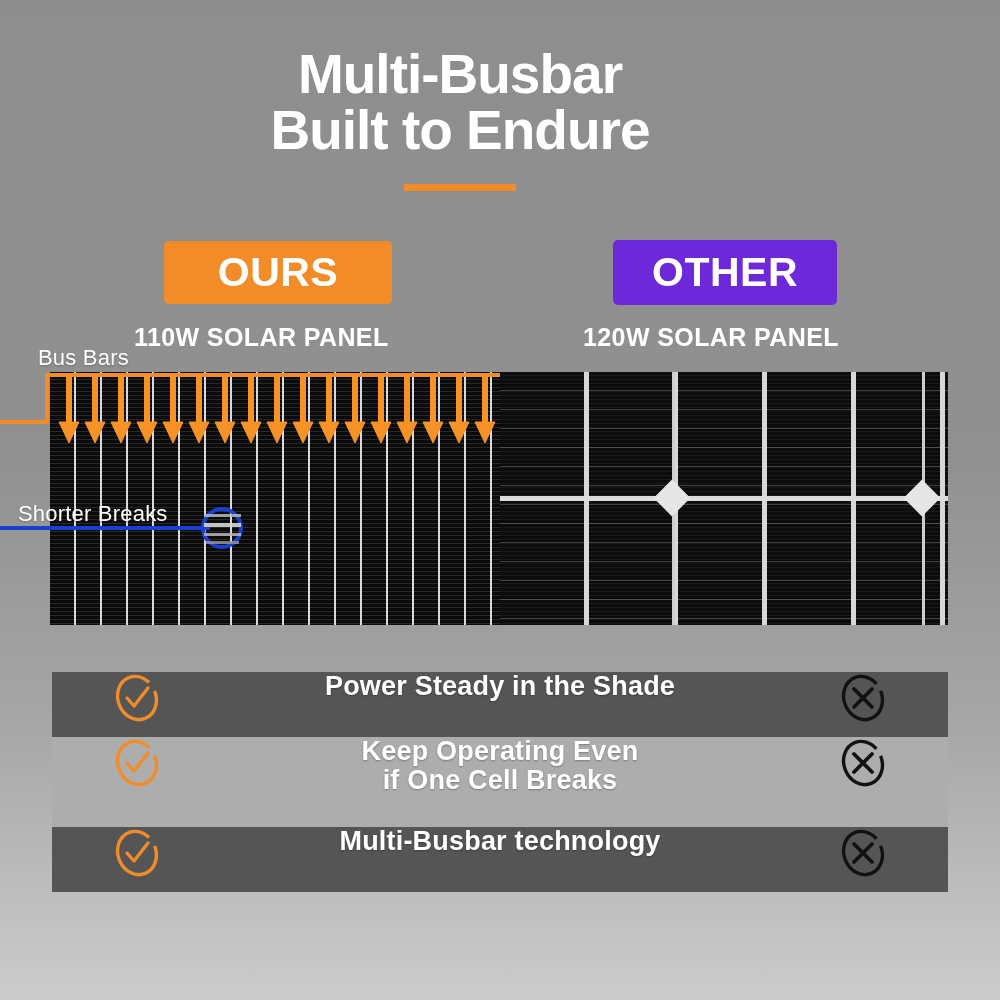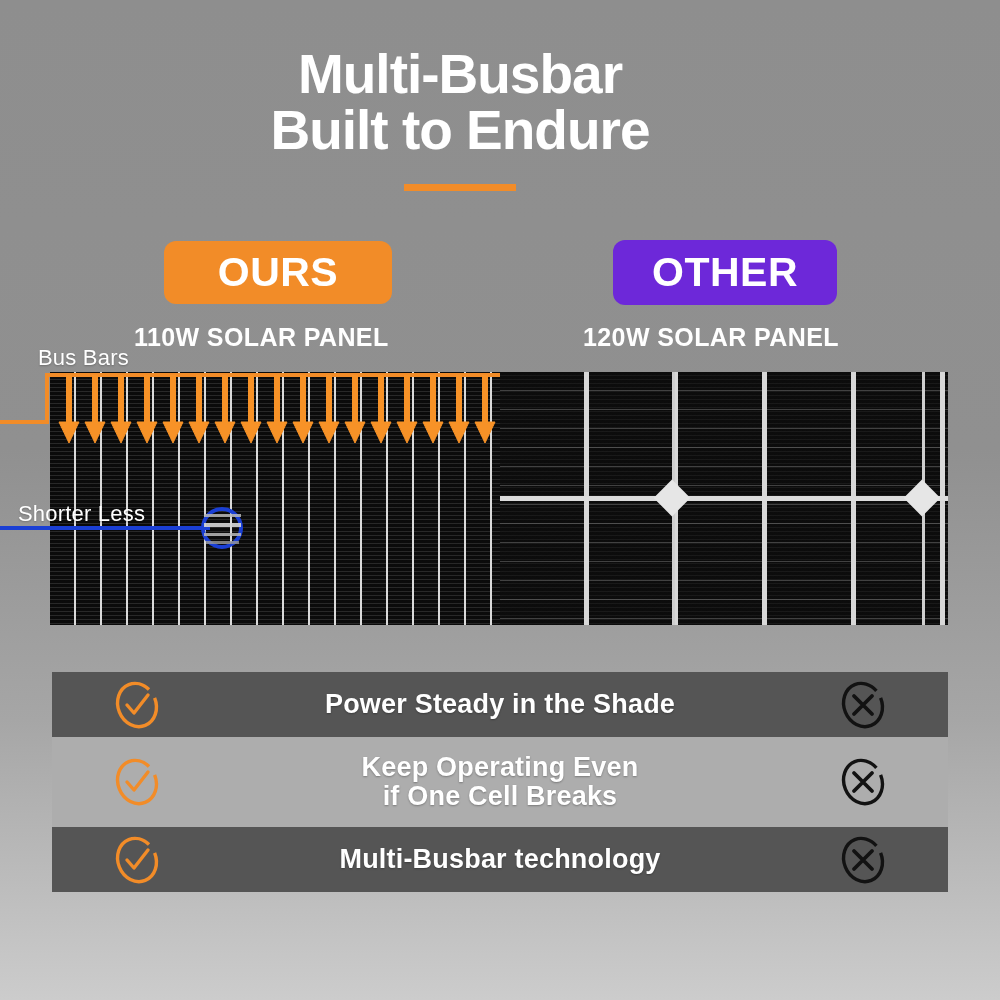--- a/index.html
+++ b/index.html
@@ -20,21 +20,21 @@
   }
   .accent-bar {
     width:112px; height:7px; background:#f28c28;
     margin:26px auto 0;
   }
 
   
   .badge {
     position:absolute; display:flex; align-items:center; justify-content:center;
     font-size:41px; font-weight:bold; color:#ffffff; letter-spacing:0.5px;
-    border-radius:12px;
+    border-radius:5px;
   }
   .badge-ours  { left:164px; top:241px; width:228px; height:63px; background:#f28c28; }
   .badge-other { left:613px; top:240px; width:224px; height:65px; background:#6d28d9; }
 
   .panel-caption {
     position:absolute; font-size:25px; font-weight:bold; color:#ffffff;
     letter-spacing:0.4px; white-space:nowrap;
   }
   .cap-ours  { left:134px; top:323px; }
   .cap-other { left:583px; top:323px; }
@@ -105,21 +105,21 @@
   .ann-label {
     position:absolute; color:#ffffff; font-size:22px; letter-spacing:0.2px;
     white-space:nowrap; text-shadow:0 1px 2px rgba(0,0,0,.25);
   }
   .lbl-busbars { left:38px;  top:345px; }
   .lbl-paths   { left:18px;  top:501px; }
 
   
   .table { position:absolute; left:52px; top:672px; width:896px; }
   .row {
-    display:flex; align-items:center; height:65px; position:relative;
+    display:flex; align-items:flex-start; height:65px; position:relative;
   }
   .row.dark  { background:#555555; }
   .row.light { background:#adadad; }
   .row.tall  { height:90px; }
 
   .cell-check { width:170px; display:flex; align-items:center; justify-content:center; }
   .cell-text {
     flex:1; text-align:center; color:#ffffff; font-weight:bold;
     font-size:27px; line-height:1.06; letter-spacing:0.2px;
     text-shadow:0 1px 2px rgba(0,0,0,.3);
@@ -241,21 +241,21 @@
     <circle cx="222" cy="528" r="19" fill="none" stroke="#1a3fd4" stroke-width="4"></circle>
     <g>
       <rect x="204" y="514" width="37" height="3" fill="#b9b9b9" opacity=".85"></rect>
       <rect x="204" y="523" width="37" height="4" fill="#d6d6d6" opacity=".9"></rect>
       <rect x="204" y="533" width="37" height="3" fill="#b9b9b9" opacity=".85"></rect>
       <rect x="206" y="541" width="33" height="3" fill="#9a9a9a" opacity=".8"></rect>
     </g>
   </svg>
 
   <div class="ann-label lbl-busbars">Bus Bars</div>
-  <div class="ann-label lbl-paths">Shorter Less</div>
+  <div class="ann-label lbl-paths">Shorter Breaks</div>
 </div>
 
 <div class="table">
 
   <div class="row dark">
     <div class="cell-check">
       <svg class="ico" width="52" height="52" viewBox="0 0 52 52">
         <ellipse cx="26" cy="26" rx="19" ry="22" fill="none" stroke="#f28c28" stroke-width="3.4" stroke-dasharray="118 16" transform="rotate(-22 26 26)"></ellipse>
         <path d="M16 26 L23 34 L37 16" fill="none" stroke="#f28c28" stroke-width="3.4" stroke-linecap="round" stroke-linejoin="round"></path>
       </svg>

